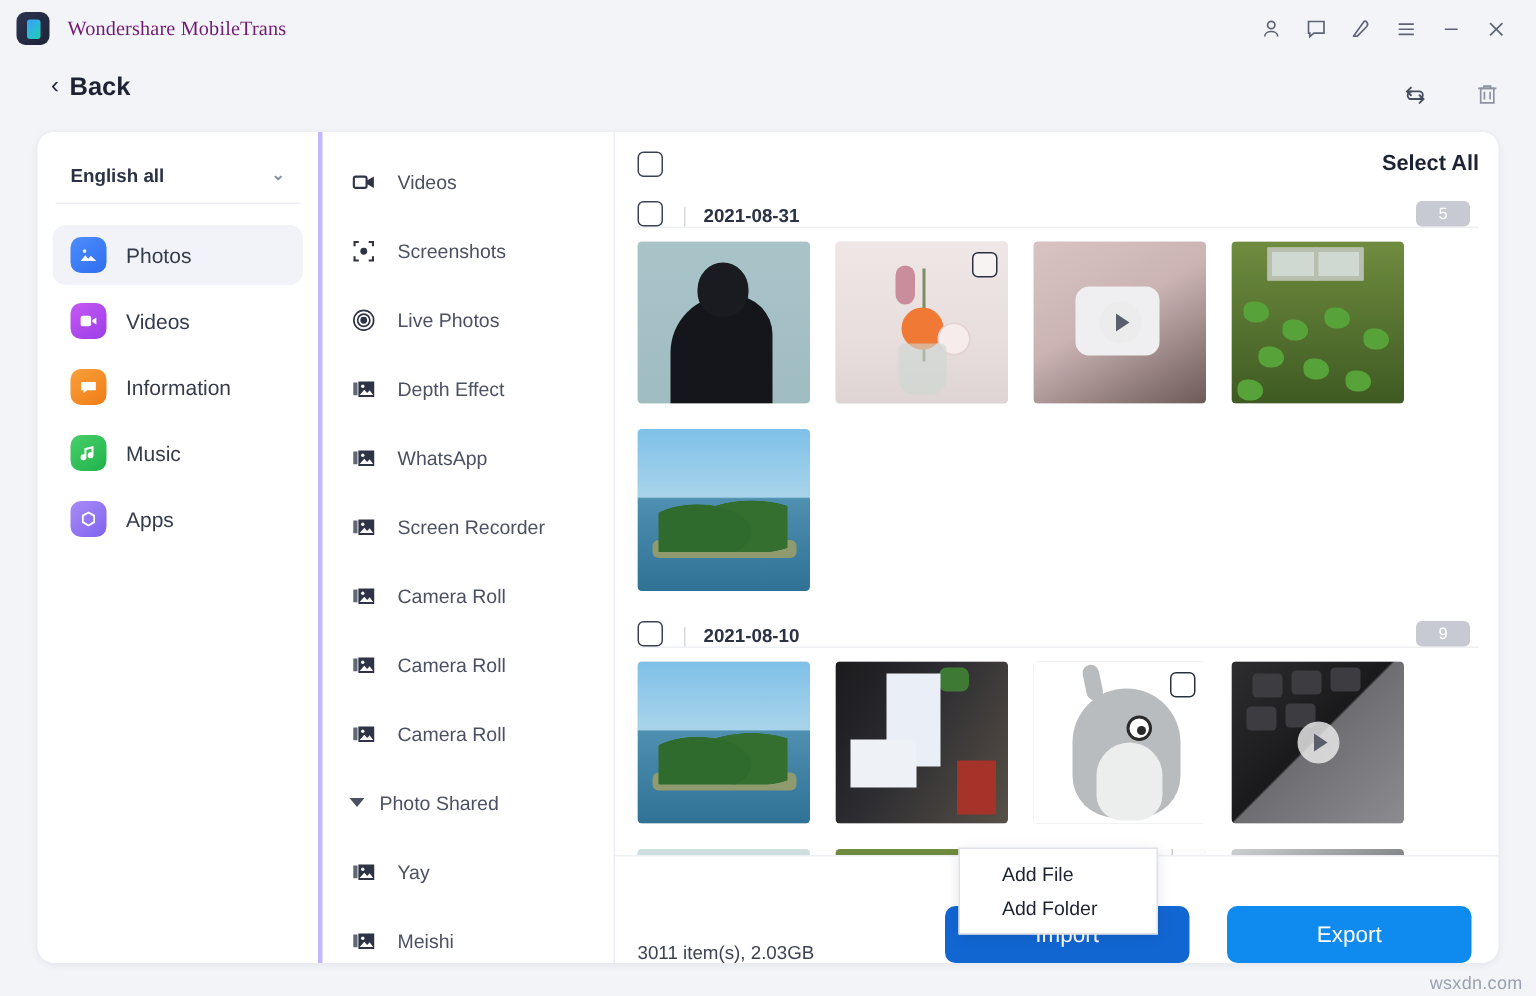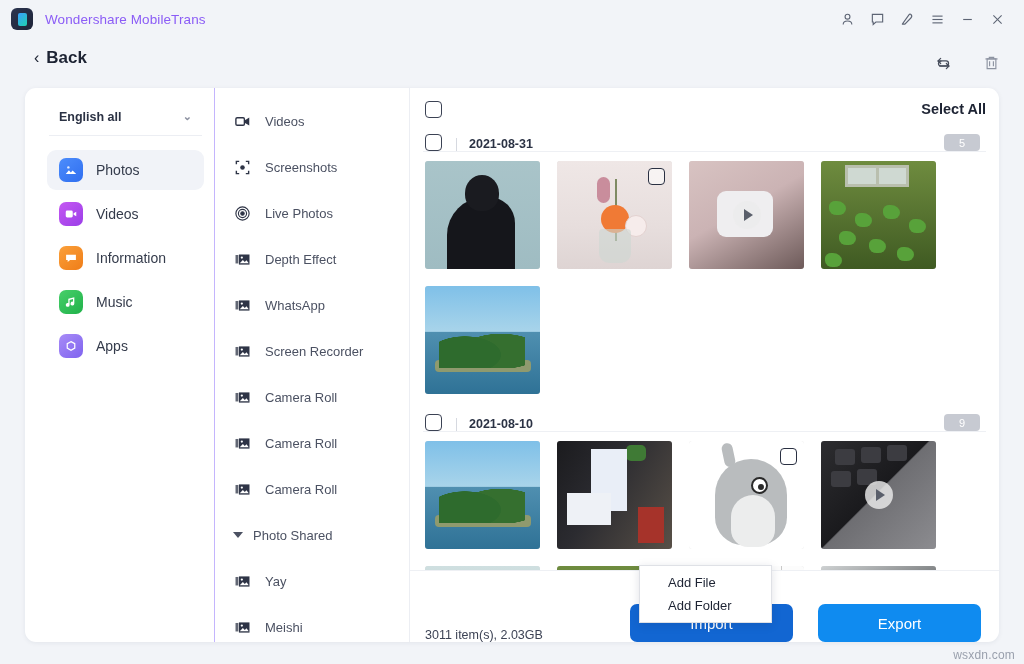--- a/index.html
+++ b/index.html
@@ -23,21 +23,21 @@
   .app-logo {
     width: 22px; height: 22px; margin-left: 11px; border-radius: 6px;
     background: linear-gradient(135deg, #2c3550 0%, #1d2338 100%);
     display: flex; align-items: center; justify-content: center;
   }
   .app-logo .inner {
     width: 9px; height: 13px; border-radius: 2px;
     background: linear-gradient(135deg, #3aa0ff 0%, #1fd0b0 100%);
   }
   .app-title {
-    margin-left: 12px; font-size: 13.5px; color: #8b5cf6; letter-spacing: .1px;
+    margin-left: 12px; font-size: 13.5px; color: #701a75; letter-spacing: .1px; font-family: Liberation Serif, serif;
   }
   .win-btns {
     margin-left: auto; display: flex; align-items: center; height: 38px;
   }
   .win-btn {
     width: 30px; height: 30px; display: flex; align-items: center; justify-content: center;
     color: #5d6474;
   }
   .win-btn svg { display:block; }
   .win-btn.close { margin-right: 12px; }
@@ -64,23 +64,22 @@
   .card {
     position: absolute; left: 25px; top: 88px;
     width: 974px; height: 554px;
     background: #ffffff; border-radius: 11px;
     box-shadow: 0 1px 5px rgba(30,40,70,.07);
     display: flex; overflow: hidden;
   }
 
   
   .sidebar {
-    width: 190px; height: 100%; border-right: 1px solid #c4b5fd;
+    width: 190px; height: 100%; border-right: 3px solid #c4b5fd;
     padding-top: 10px;
-    padding-left: 12px;
   }
   .lang-select {
     margin: 6px 12px 0 12px; height: 32px;
     display: flex; align-items: center; justify-content: space-between;
     padding: 0 10px 0 10px;
     font-size: 12.5px; font-weight: bold; color: #2b3244;
     border-bottom: 1px solid #eceef3; padding-bottom: 6px;
   }
   .lang-chev { color: #8b90a0; font-size: 11px; }
   .side-list { margin-top: 14px; }

